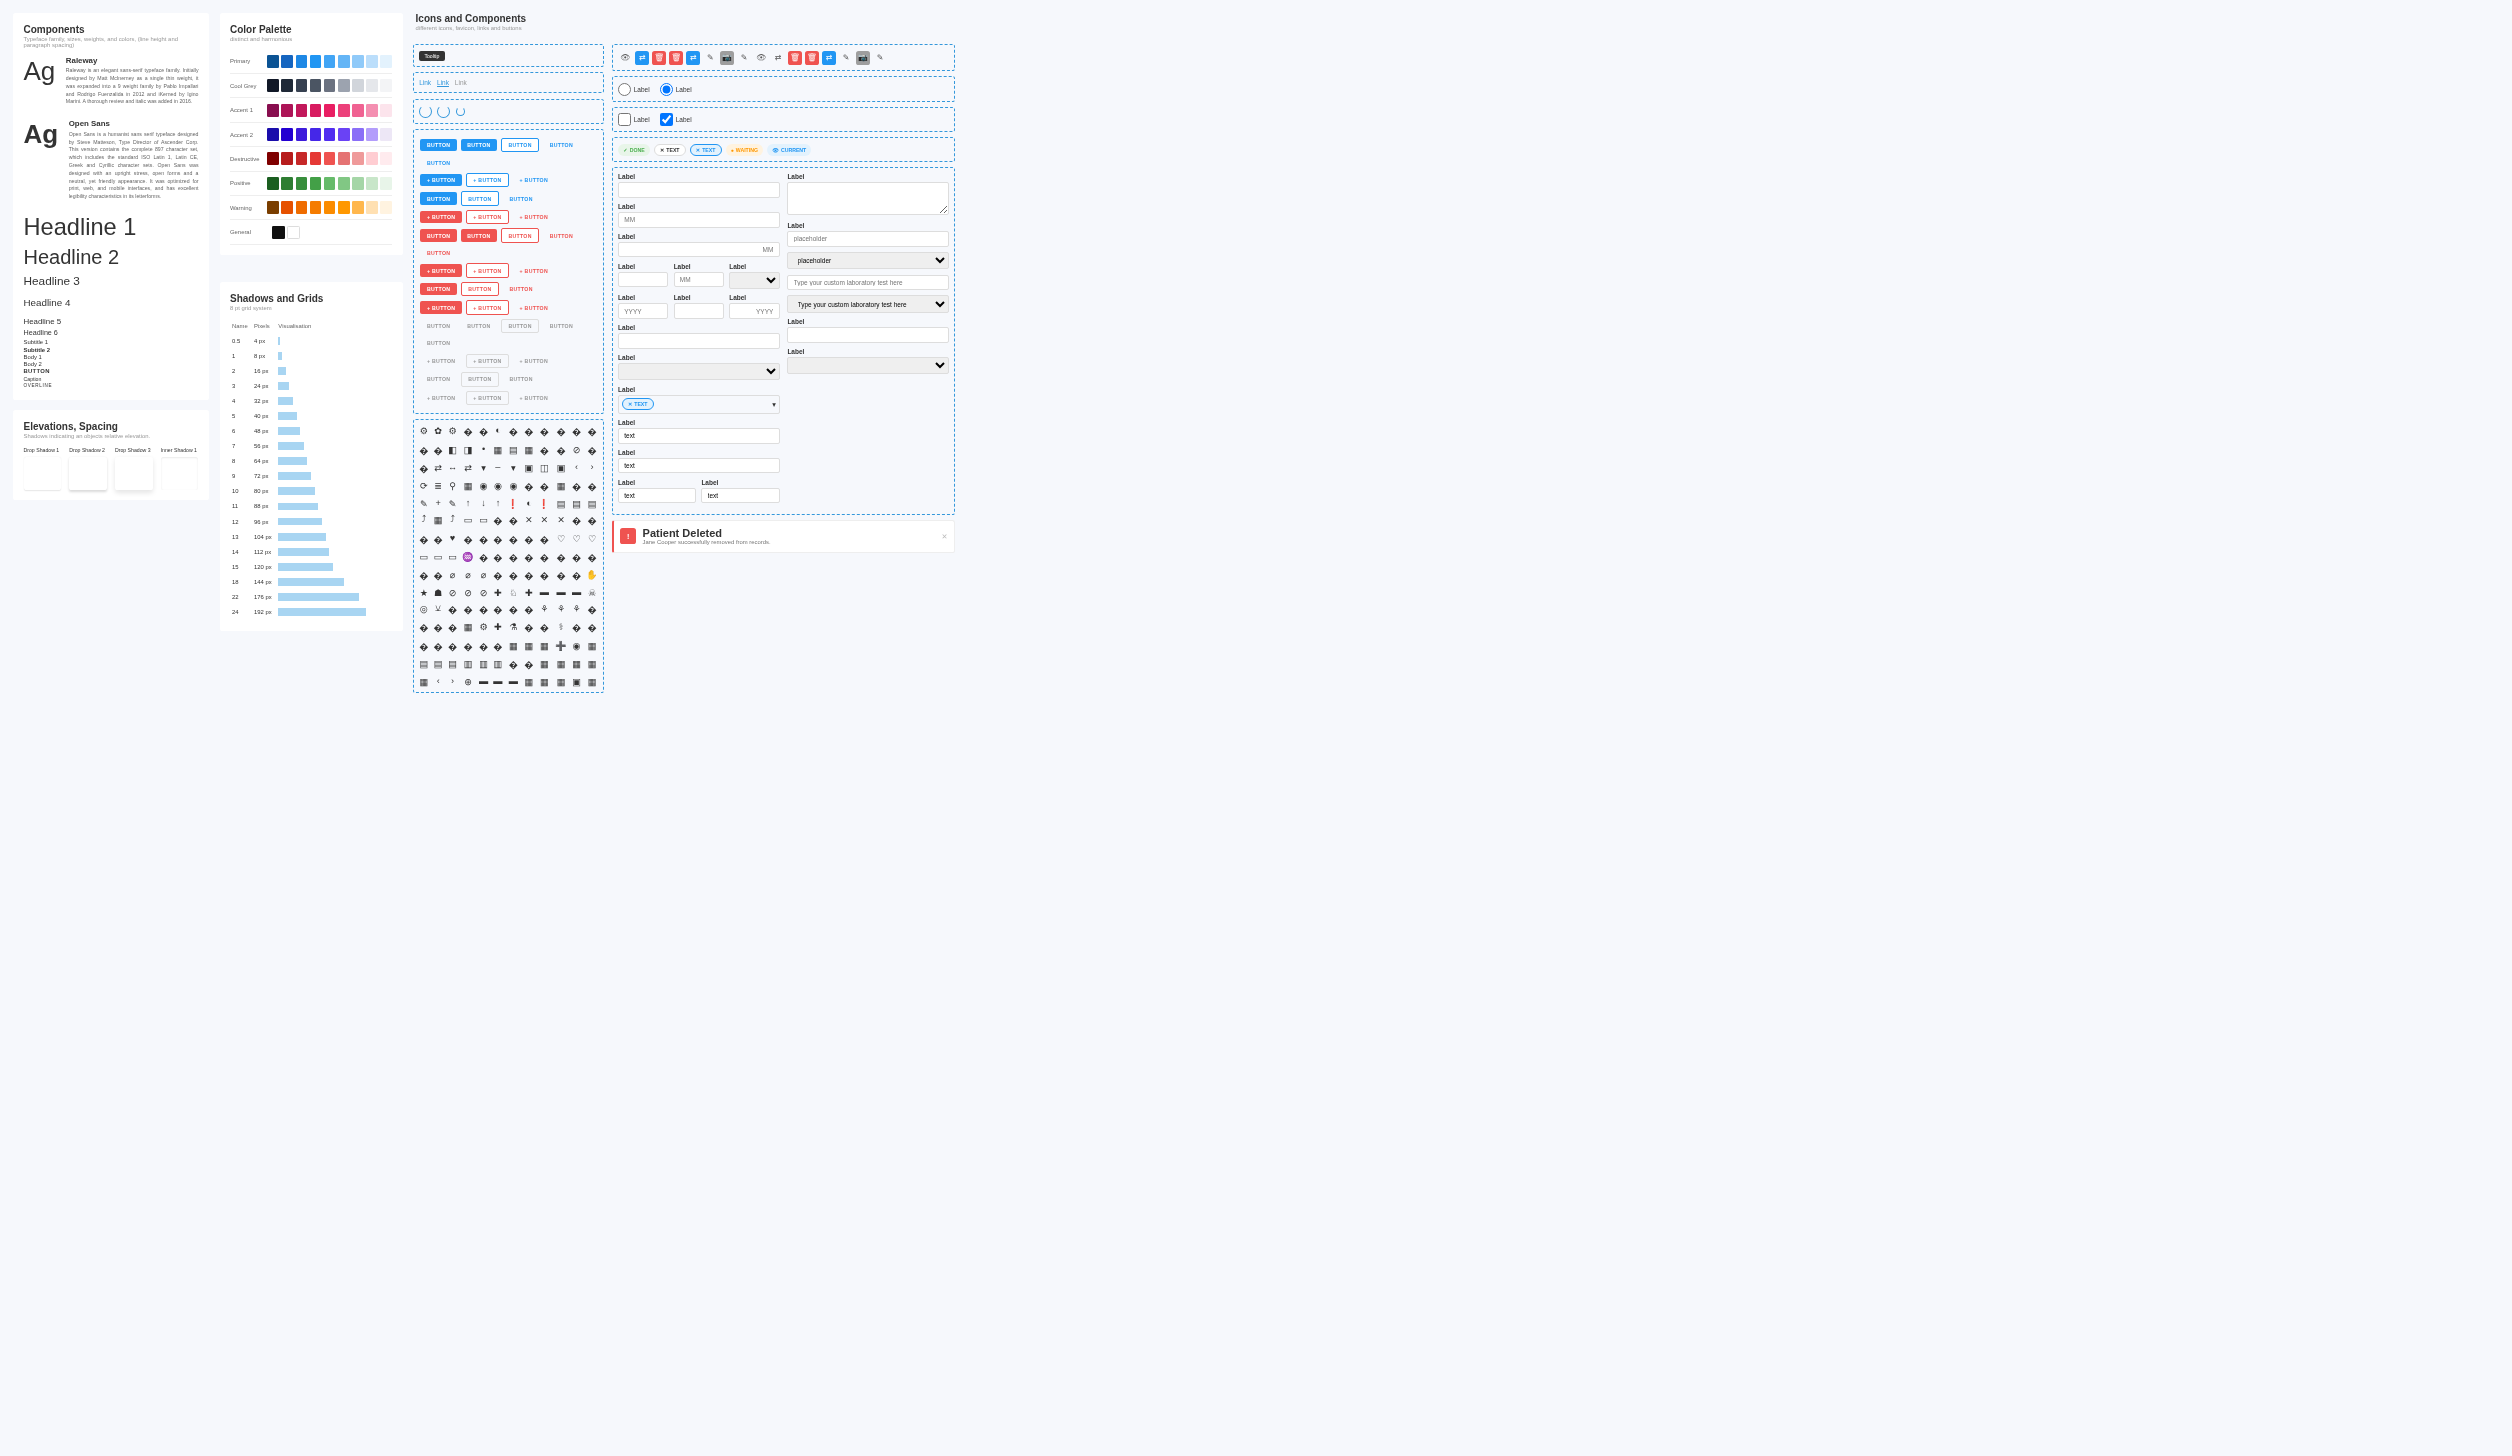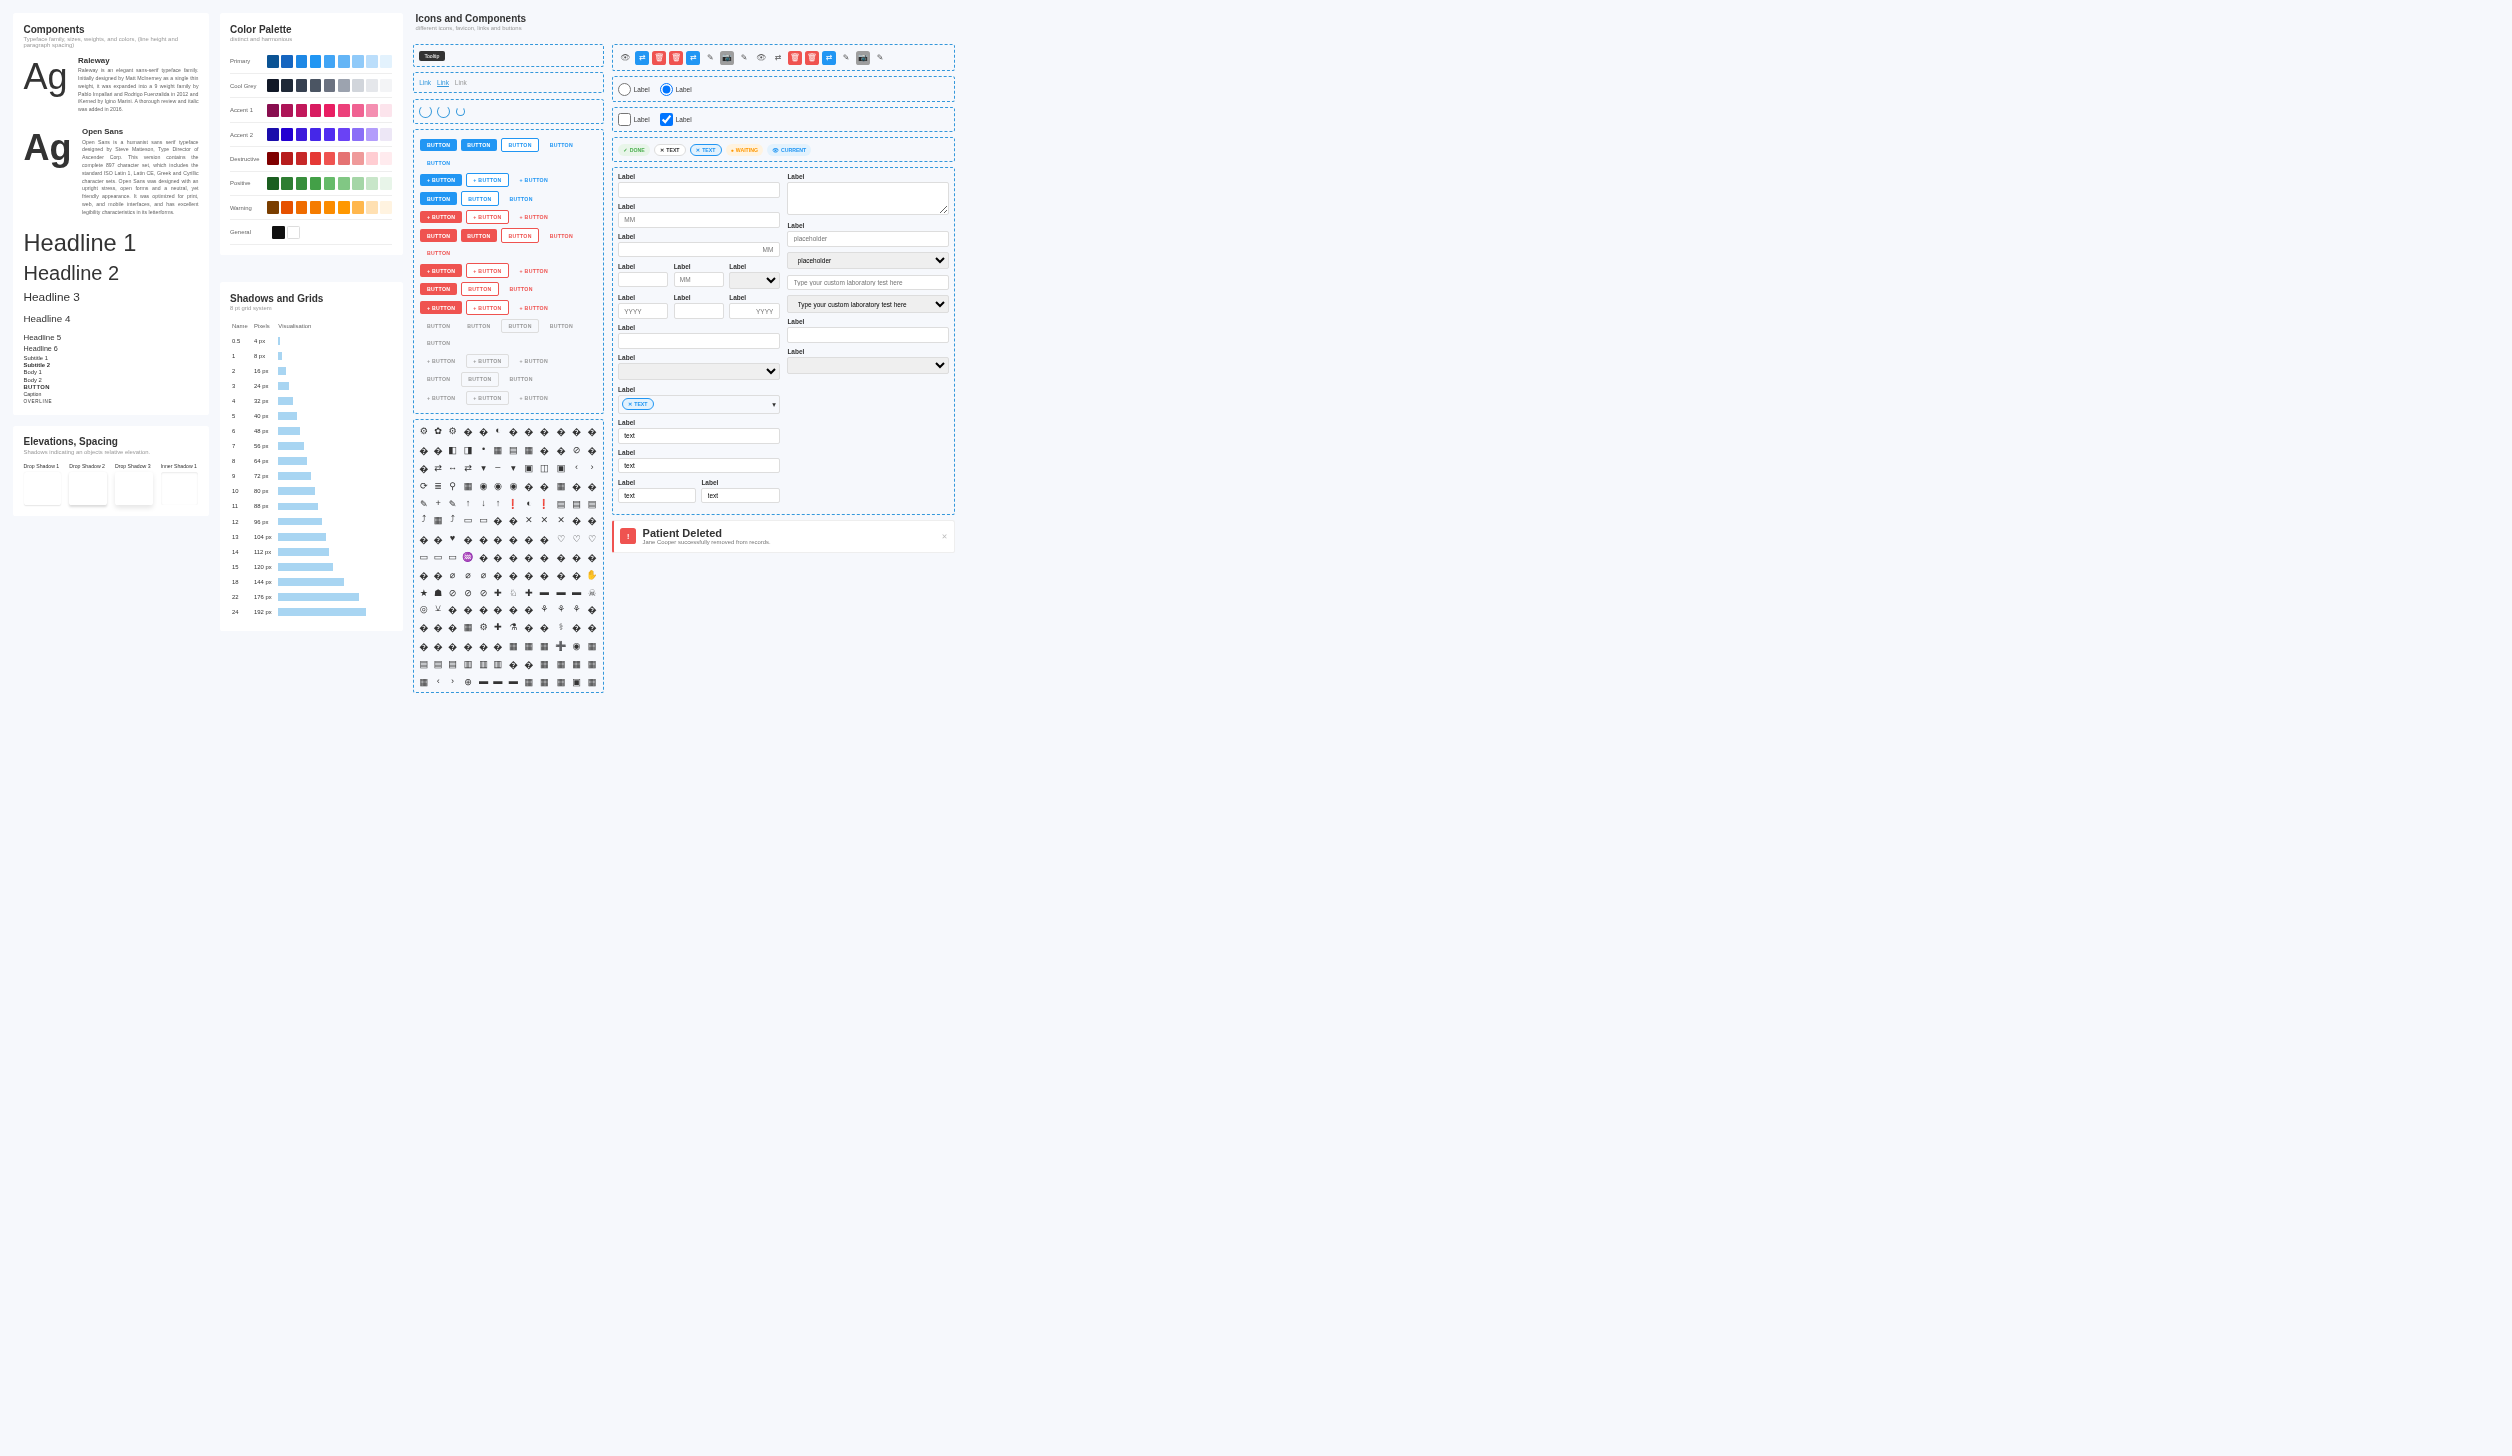--- a/index.html
+++ b/index.html
@@ -6,21 +6,21 @@
 body{font-family:-apple-system,BlinkMacSystemFont,'Segoe UI',sans-serif;background:#f6f8fc;padding:13px;font-size:7.2px;color:#333}
 .grid{display:grid;grid-template-columns:196px 183px 1fr;gap:10.5px;max-width:942px}
 .section{background:#fff;padding:10.5px;border-radius:2.6px}
 .sec-title{font-size:10px;font-weight:700;margin-bottom:1.3px}
 .sec-sub{font-size:5.9px;color:#999;margin-bottom:7.9px}
 .dashed{border:0.7px dashed #3498db;border-radius:2.6px;padding:5.2px;margin-bottom:5.2px}
 .col1{display:flex;flex-direction:column;gap:10.5px}
 .col2{display:flex;flex-direction:column;gap:27px}
 .col3{display:flex;flex-direction:column;gap:5.2px}
 .type-sample{display:flex;gap:10.5px;margin-bottom:13px}
-.ag{font-size:36px;font-weight:300}
+.ag{font-size:26px;font-weight:300}
 .type-desc h4{font-size:7.9px;font-weight:600;margin-bottom:2.6px}
 .type-desc p{font-size:5.2px;color:#666;line-height:1.5;text-align:justify}
 .h1{font-size:23.6px;font-weight:300;margin:5.2px 0}
 .h2{font-size:20px;font-weight:400;margin:5px 0}
 .h3{font-size:11.8px;font-weight:400;margin:3.3px 0}
 .h4{font-size:9.8px;font-weight:400;margin:9px 0}
 .h5{font-size:7.9px;font-weight:400;margin:2px 0}
 .h6{font-size:7.2px;font-weight:500;margin:2px 0}
 .st{font-size:5.9px;margin:1.3px 0}
 .btn-txt{font-size:5.9px;font-weight:700;letter-spacing:0.3px;margin:1.3px 0}

